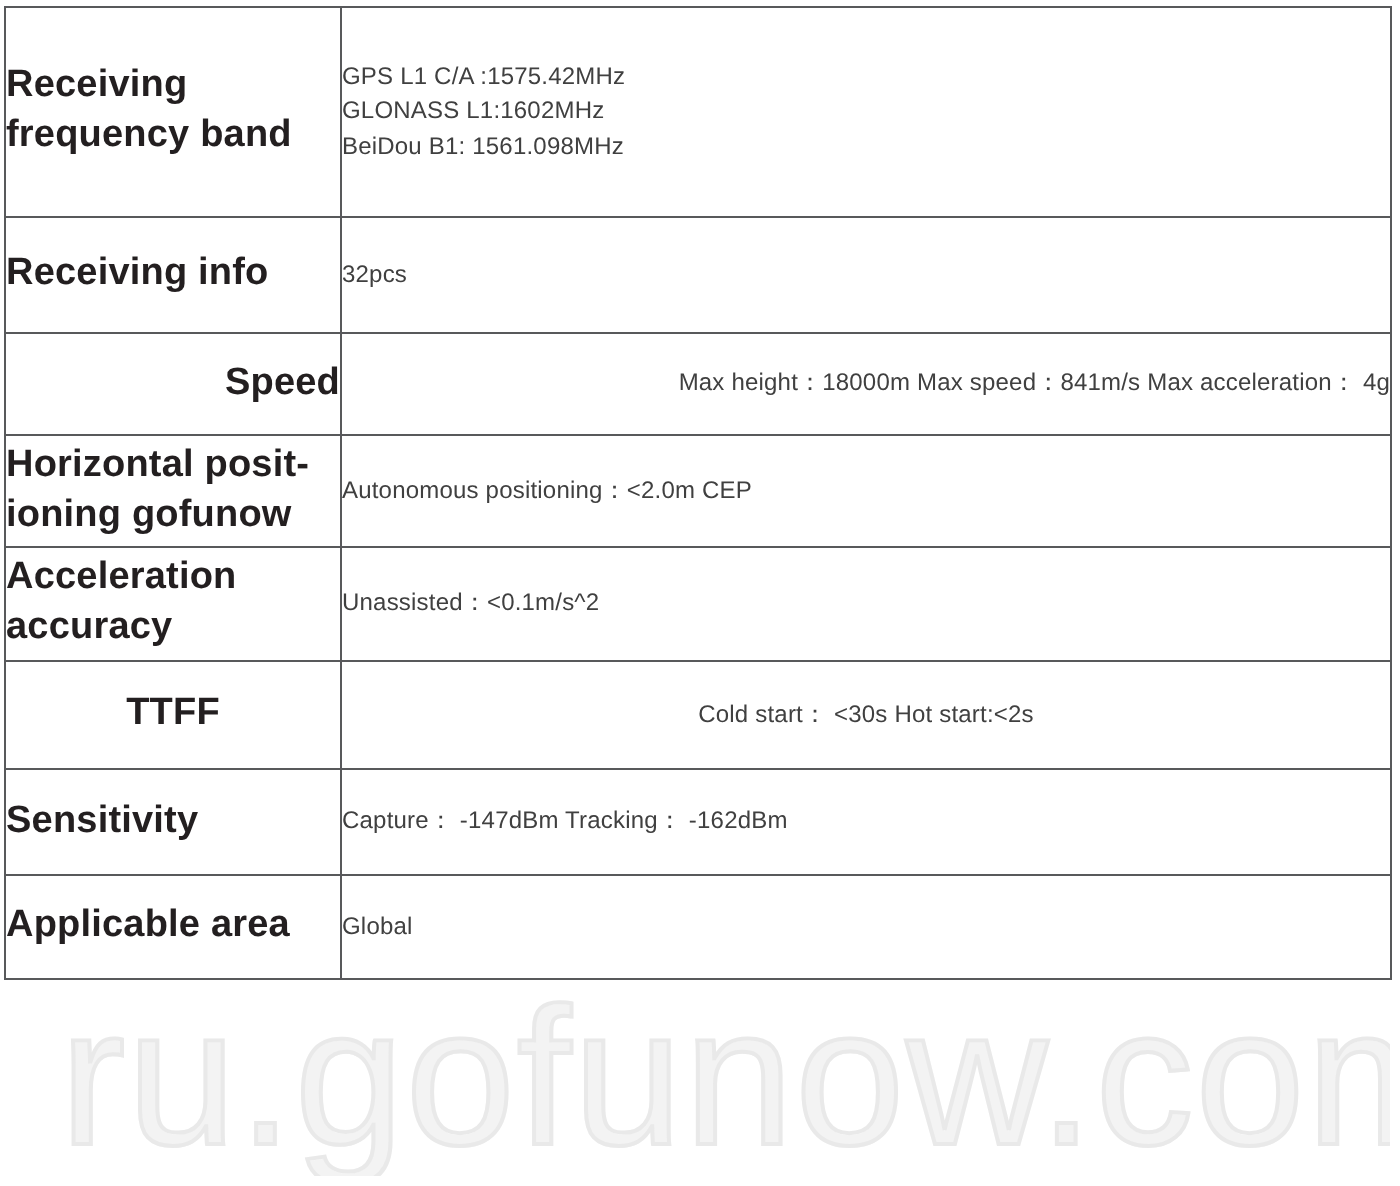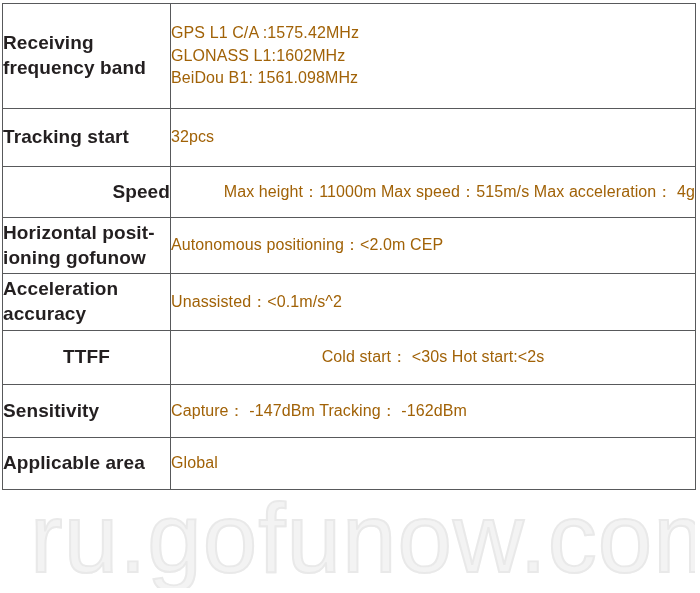--- a/index.html
+++ b/index.html
@@ -72,23 +72,23 @@
   .cell-label {
     padding: 6px 8px 6px 15px;
     font-size: 19px;
     font-weight: 700;
     color: #231f20;
     line-height: 1.30;
     letter-spacing: 0.1px;
   }
   .cell-value {
     padding: 6px 6px 6px 16px;
-    font-size: 16px;
+    font-size: 12px;
     font-weight: 400;
-    color: #a16207;
+    color: #404040;
     line-height: 1.42;
     letter-spacing: 0.1px;
     white-space: pre-line;
   }
 
   
   tr.r-freq  td { height: 104px; }
   tr.r-track td { height: 57px;  }
   tr.r-speed td { height: 50px; text-align: right;  }
   tr.r-hpos  td { height: 55px;  }
@@ -111,26 +111,26 @@
     </colgroup>
     <tbody>
       <tr class="r-freq">
         <td class="cell-label">Receiving
 frequency band</td>
         <td class="cell-value">GPS L1 C/A :1575.42MHz
 GLONASS L1:1602MHz
 BeiDou B1: 1561.098MHz</td>
       </tr>
       <tr class="r-track">
-        <td class="cell-label">Tracking start</td>
+        <td class="cell-label">Receiving info</td>
         <td class="cell-value">32pcs</td>
       </tr>
       <tr class="r-speed">
         <td class="cell-label">Speed</td>
-        <td class="cell-value">Max height：11000m  Max speed：515m/s Max acceleration： 4g</td>
+        <td class="cell-value">Max height：18000m  Max speed：841m/s Max acceleration： 4g</td>
       </tr>
       <tr class="r-hpos">
         <td class="cell-label">Horizontal posit-
 ioning gofunow</td>
         <td class="cell-value">Autonomous positioning：&lt;2.0m CEP</td>
       </tr>
       <tr class="r-accacc">
         <td class="cell-label">Acceleration
 accuracy</td>
         <td class="cell-value">Unassisted：&lt;0.1m/s^2</td>

